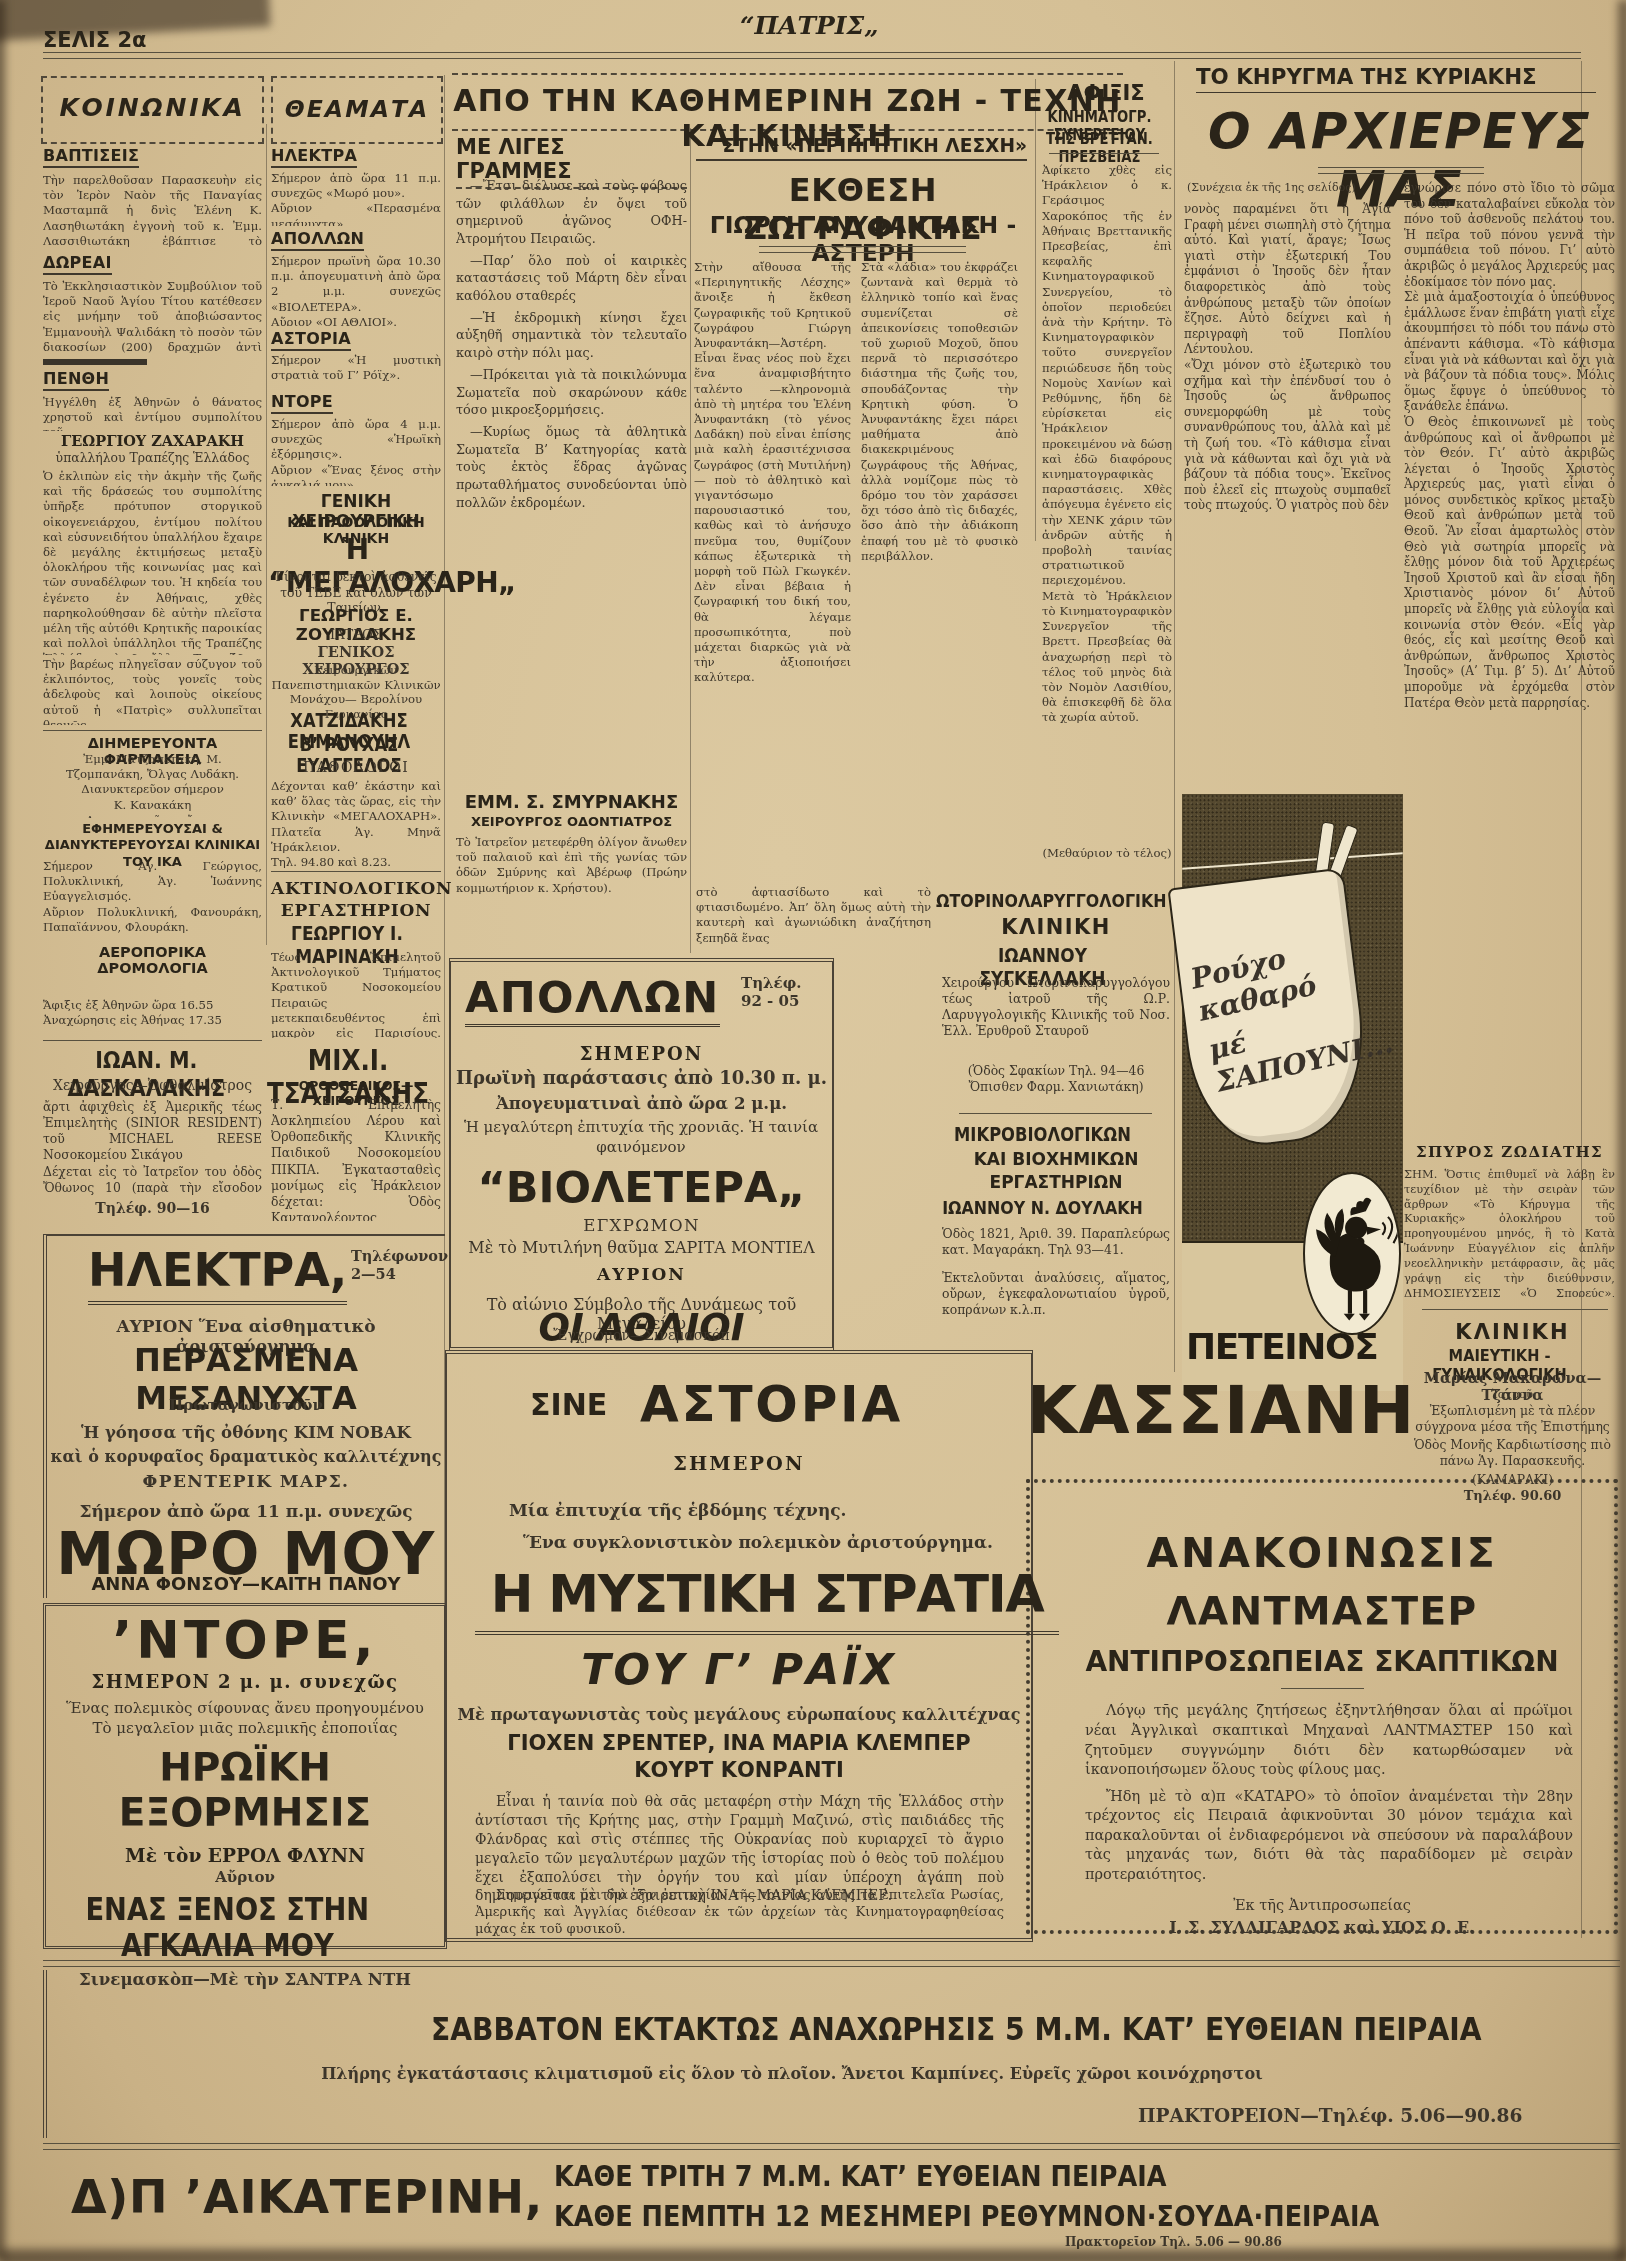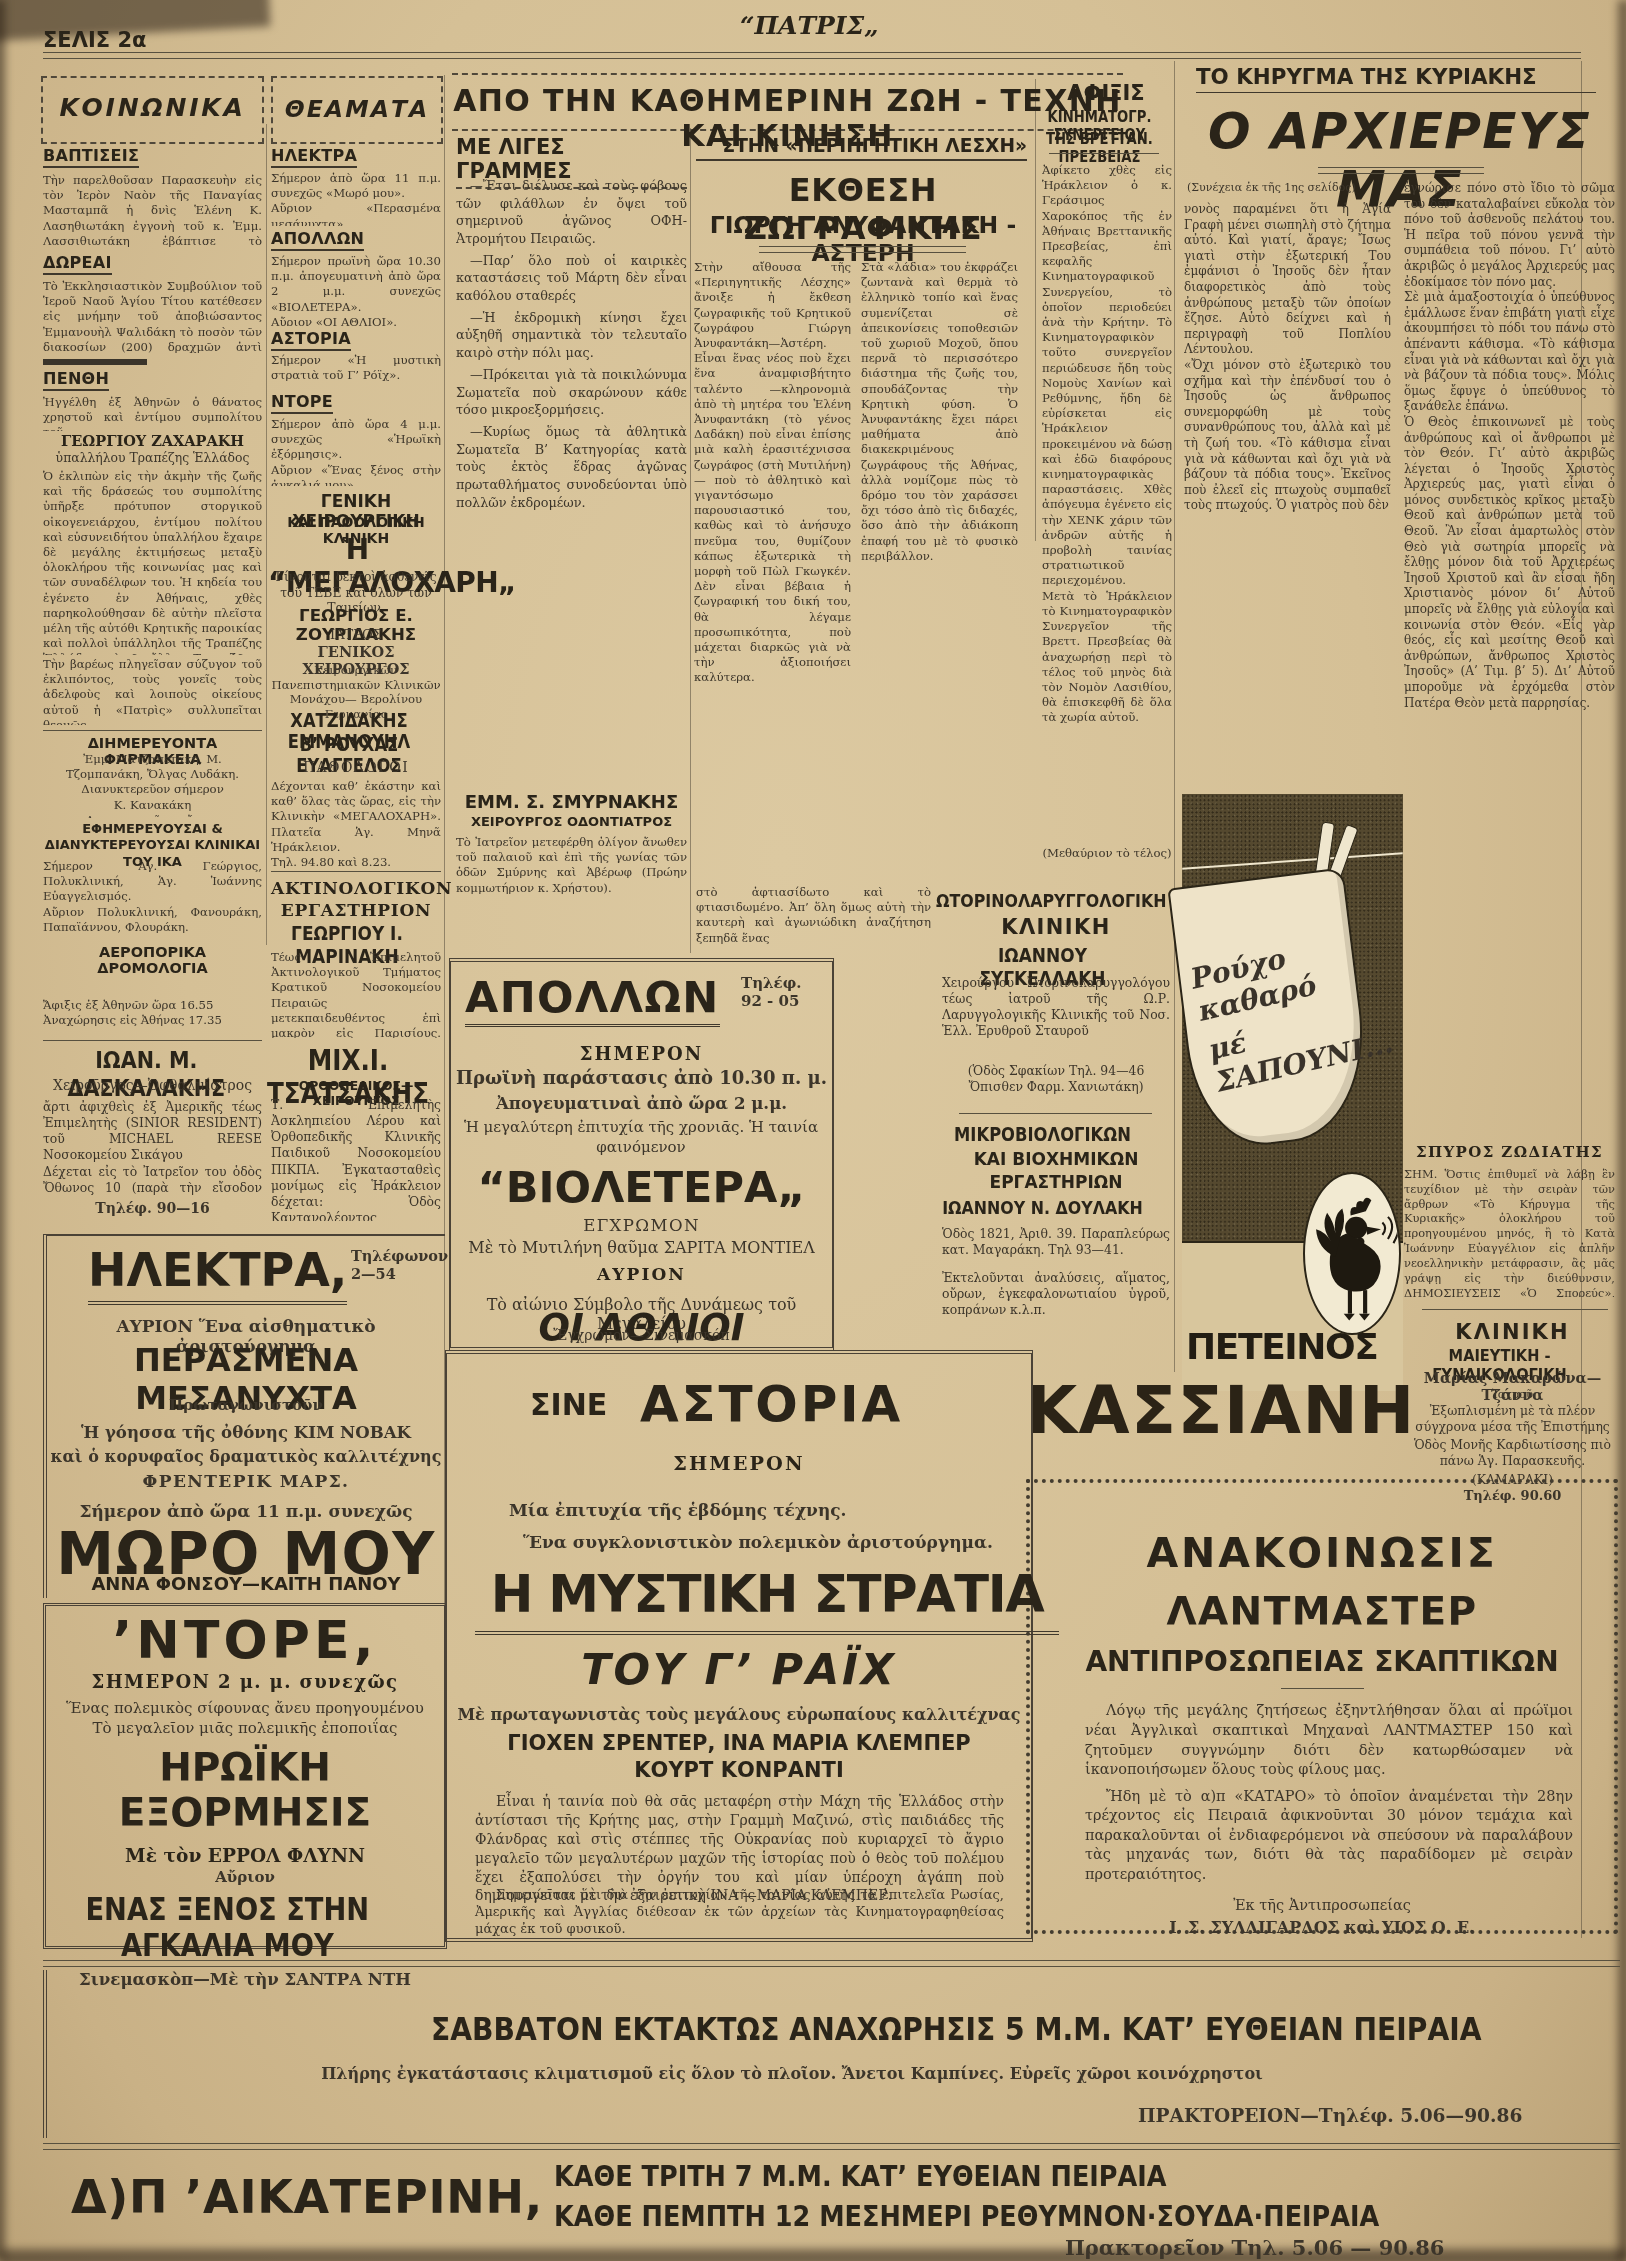--- a/index.html
+++ b/index.html
@@ -294,15 +294,15 @@
 <div class="abs" style="left:43px;top:1970px;width:1577px;height:168px;border-left:4.8px double #4a4236;">
   <div class="abs san b dark condensed" style="left:384px;top:40px;width:1242px;font-size:32px;">ΣΑΒΒΑΤΟΝ ΕΚΤΑΚΤΩΣ ΑΝΑΧΩΡΗΣΙΣ 5 Μ.Μ. ΚΑΤ’ ΕΥΘΕΙΑΝ ΠΕΙΡΑΙΑ</div>
   <div class="abs ser b c" style="left:262px;top:94px;width:966px;font-size:16px;">Πλήρης ἐγκατάστασις κλιματισμοῦ εἰς ὅλον τὸ πλοῖον. Ἄνετοι Καμπίνες. Εὐρεῖς χῶροι κοινόχρηστοι</div>
   <div class="abs ser b" style="left:1091px;top:135px;font-size:18.6px;">ΠΡΑΚΤΟΡΕΙΟΝ—Τηλέφ. 5.06—90.86</div>
 </div>
 <div class="abs hrule2" style="left:43px;top:2143px;width:1577px;"></div>
 <div class="abs" style="left:43px;top:2152px;width:1577px;height:104px;">
   <div class="abs san b dark" style="left:28px;top:18px;font-size:46px;letter-spacing:0.7px;">Δ)Π ’ΑΙΚΑΤΕΡΙΝΗ,</div>
   <div class="abs san b dark condensed" style="left:511px;top:7px;width:1104px;font-size:29px;">ΚΑΘΕ ΤΡΙΤΗ   7 Μ.Μ.  ΚΑΤ’ ΕΥΘΕΙΑΝ ΠΕΙΡΑΙΑ</div>
   <div class="abs san b dark condensed" style="left:511px;top:47px;width:1104px;font-size:29px;">ΚΑΘΕ ΠΕΜΠΤΗ 12 ΜΕΣΗΜΕΡΙ ΡΕΘΥΜΝΟΝ·ΣΟΥΔΑ·ΠΕΙΡΑΙΑ</div>
-  <div class="abs ser b" style="left:1022px;top:83px;font-size:21px;">Πρακτορεῖον   Τηλ. 5.06 — 90.86</div>
+  <div class="abs ser b" style="left:1022px;top:83px;font-size:12px;">Πρακτορεῖον   Τηλ. 5.06 — 90.86</div>
 </div>
 
 
 </body></html>

